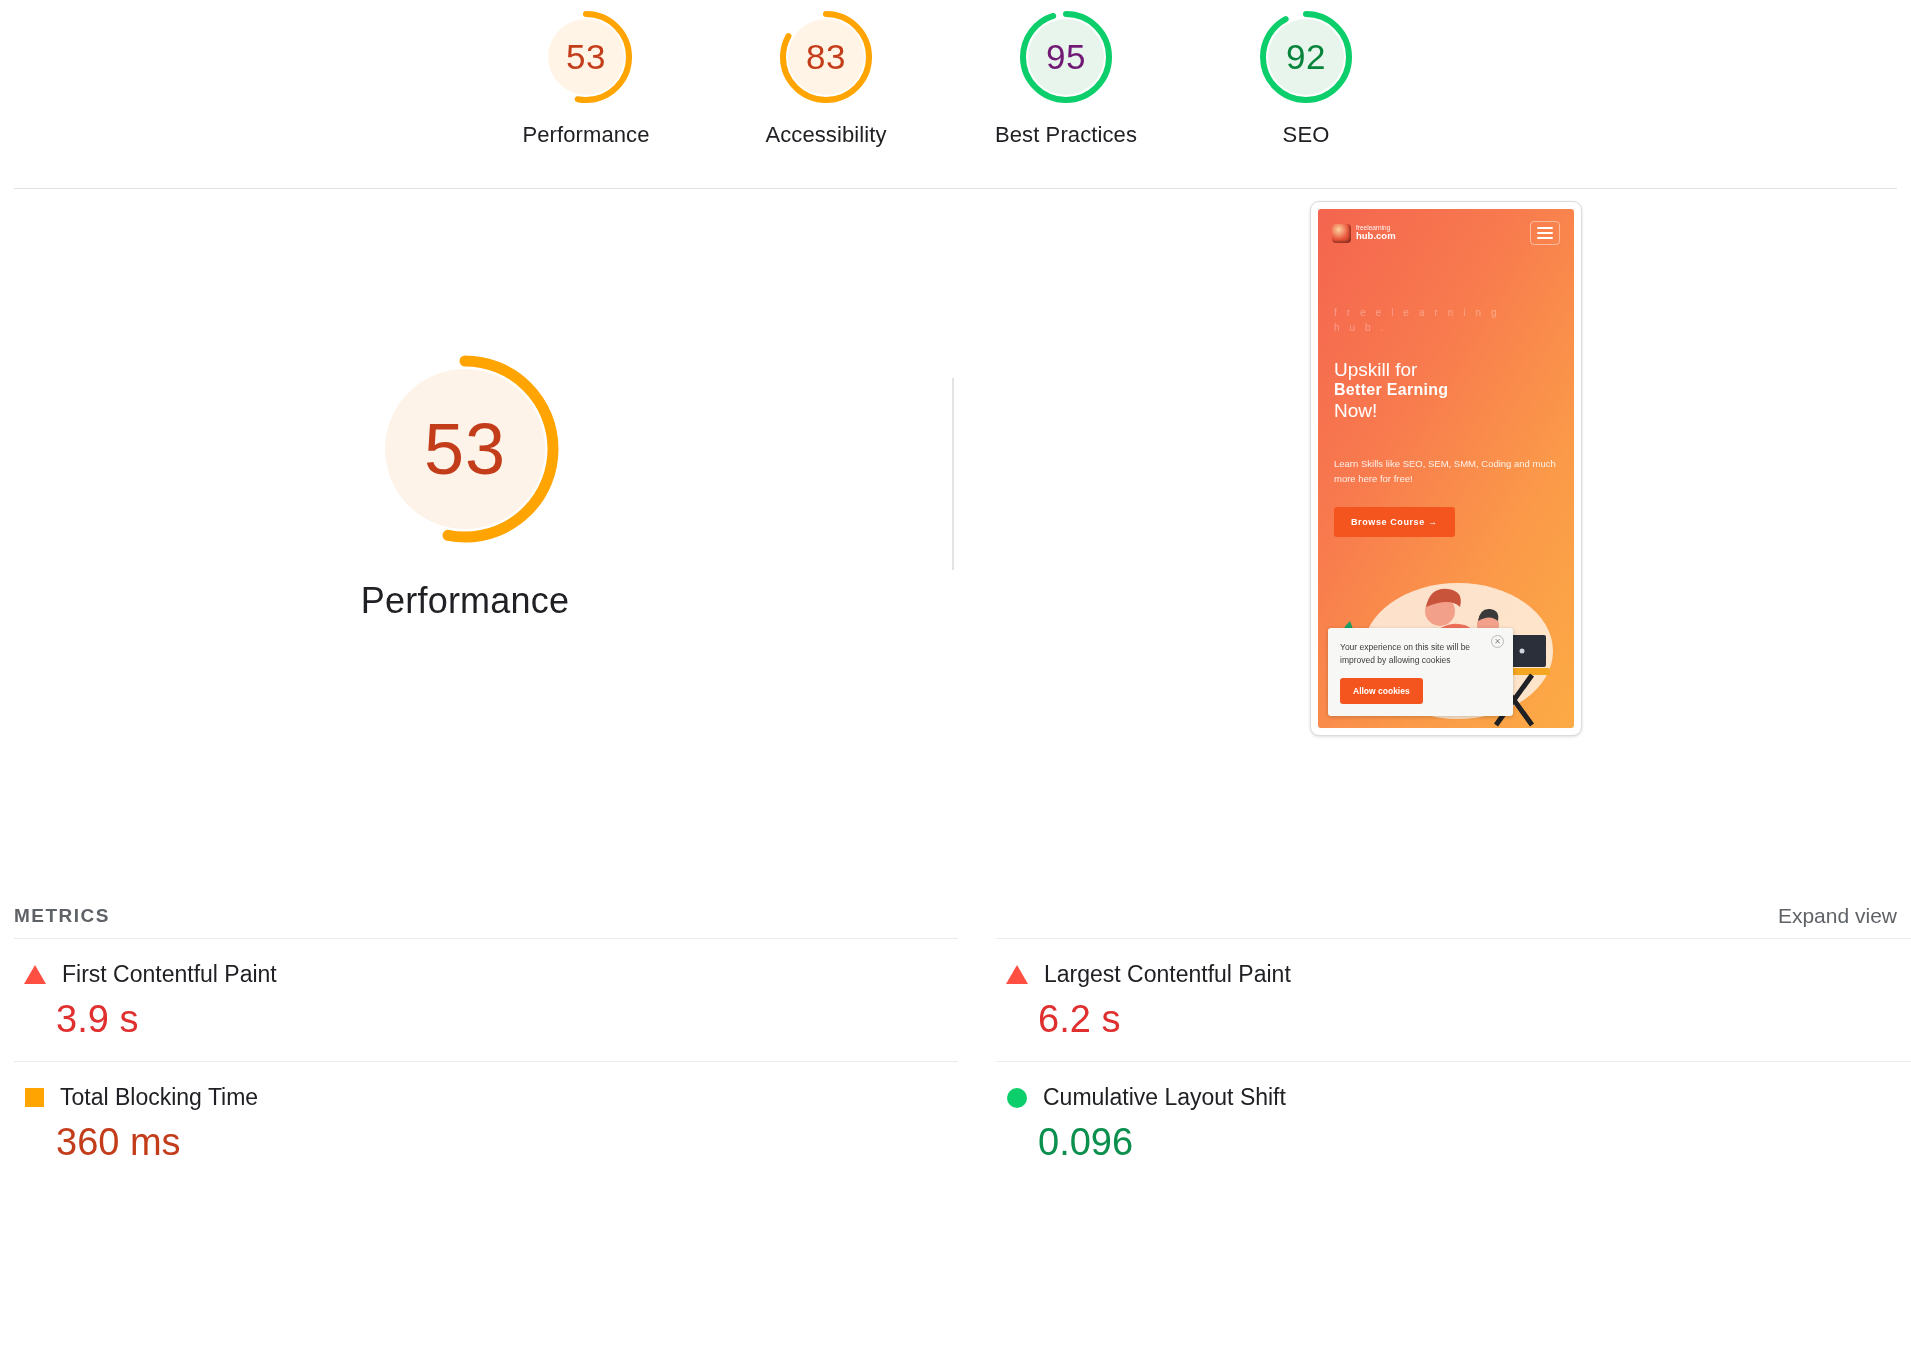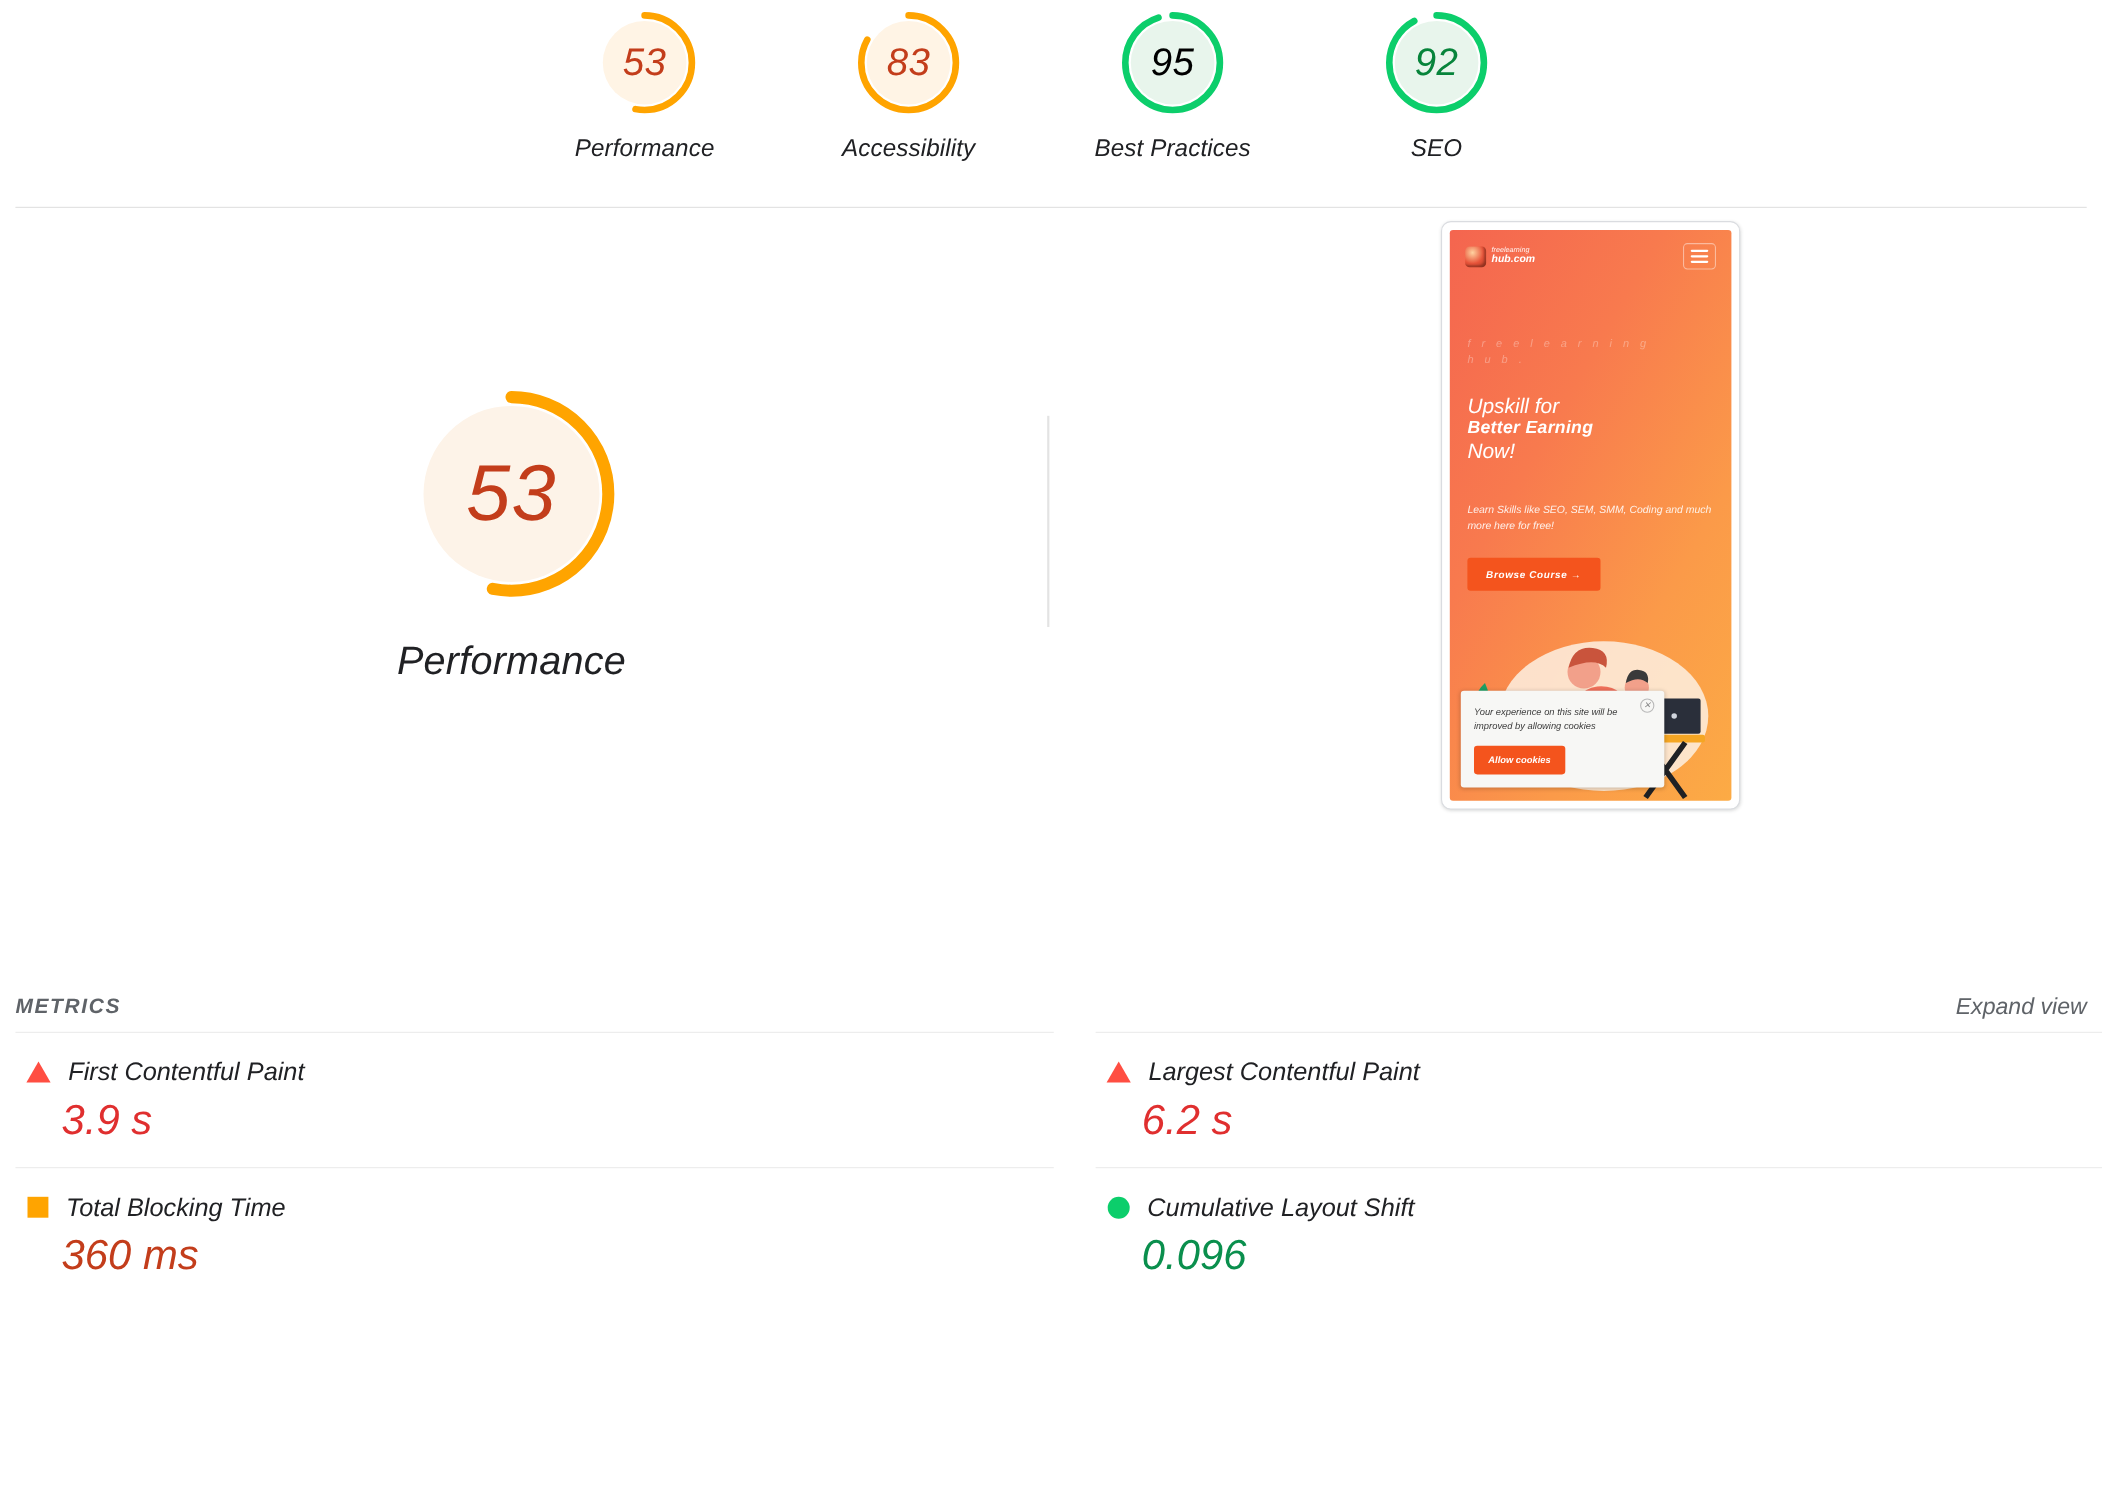--- a/index.html
+++ b/index.html
@@ -4,21 +4,21 @@
 <style>
   * { box-sizing: border-box; }
   html, body {
     margin: 0; padding: 0;
     width: 1911px; height: 1372px;
     background: #ffffff;
     font-family: "Liberation Sans", sans-serif;
     color: #202124;
     overflow: hidden;
   }
-  .page { position: relative; width: 1676px; height: 1372px; background:#fff;font-style:italic; }
+  .page { position: relative; width: 1676px; height: 1372px; background:#fff; }
 
   
   .summary {
     display: flex;
     justify-content: flex-start;
     padding-left: 500px;
     gap: 68px;
     padding-top: 6px;
     height: 186px;
   }
@@ -244,21 +244,21 @@
       <div class="summary-label">Accessibility</div>
     </div>
 
     <div class="summary-item">
       <div class="gauge-sm-wrap">
         <div class="gauge-sm">
           <svg width="102" height="102" viewBox="0 0 102 102">
             <circle cx="51" cy="51" r="38" fill="#e8f5ec"></circle>
             <circle cx="51" cy="51" r="43" fill="none" stroke="#0cce6b" stroke-width="6" stroke-linecap="round" stroke-dasharray="256.7 270.2"></circle>
           </svg>
-          <div class="num" style="color:#000000">95</div>
+          <div class="num" style="color:#701a75">95</div>
         </div>
       </div>
       <div class="summary-label">Best Practices</div>
     </div>
 
     <div class="summary-item">
       <div class="gauge-sm-wrap">
         <div class="gauge-sm">
           <svg width="102" height="102" viewBox="0 0 102 102">
             <circle cx="51" cy="51" r="38" fill="#e8f5ec"></circle>

